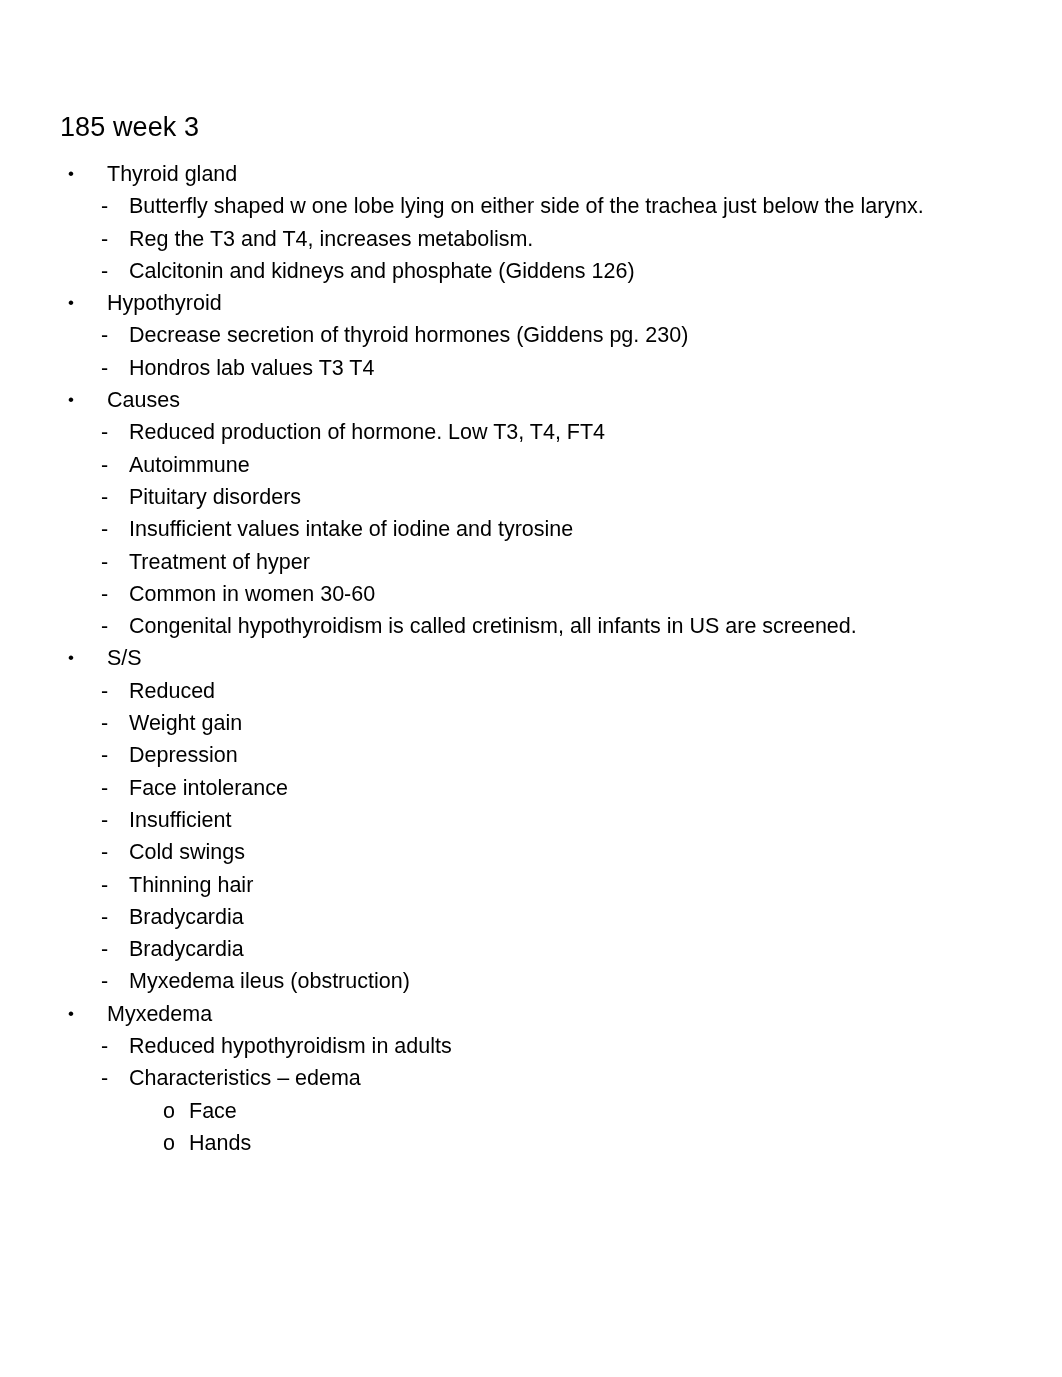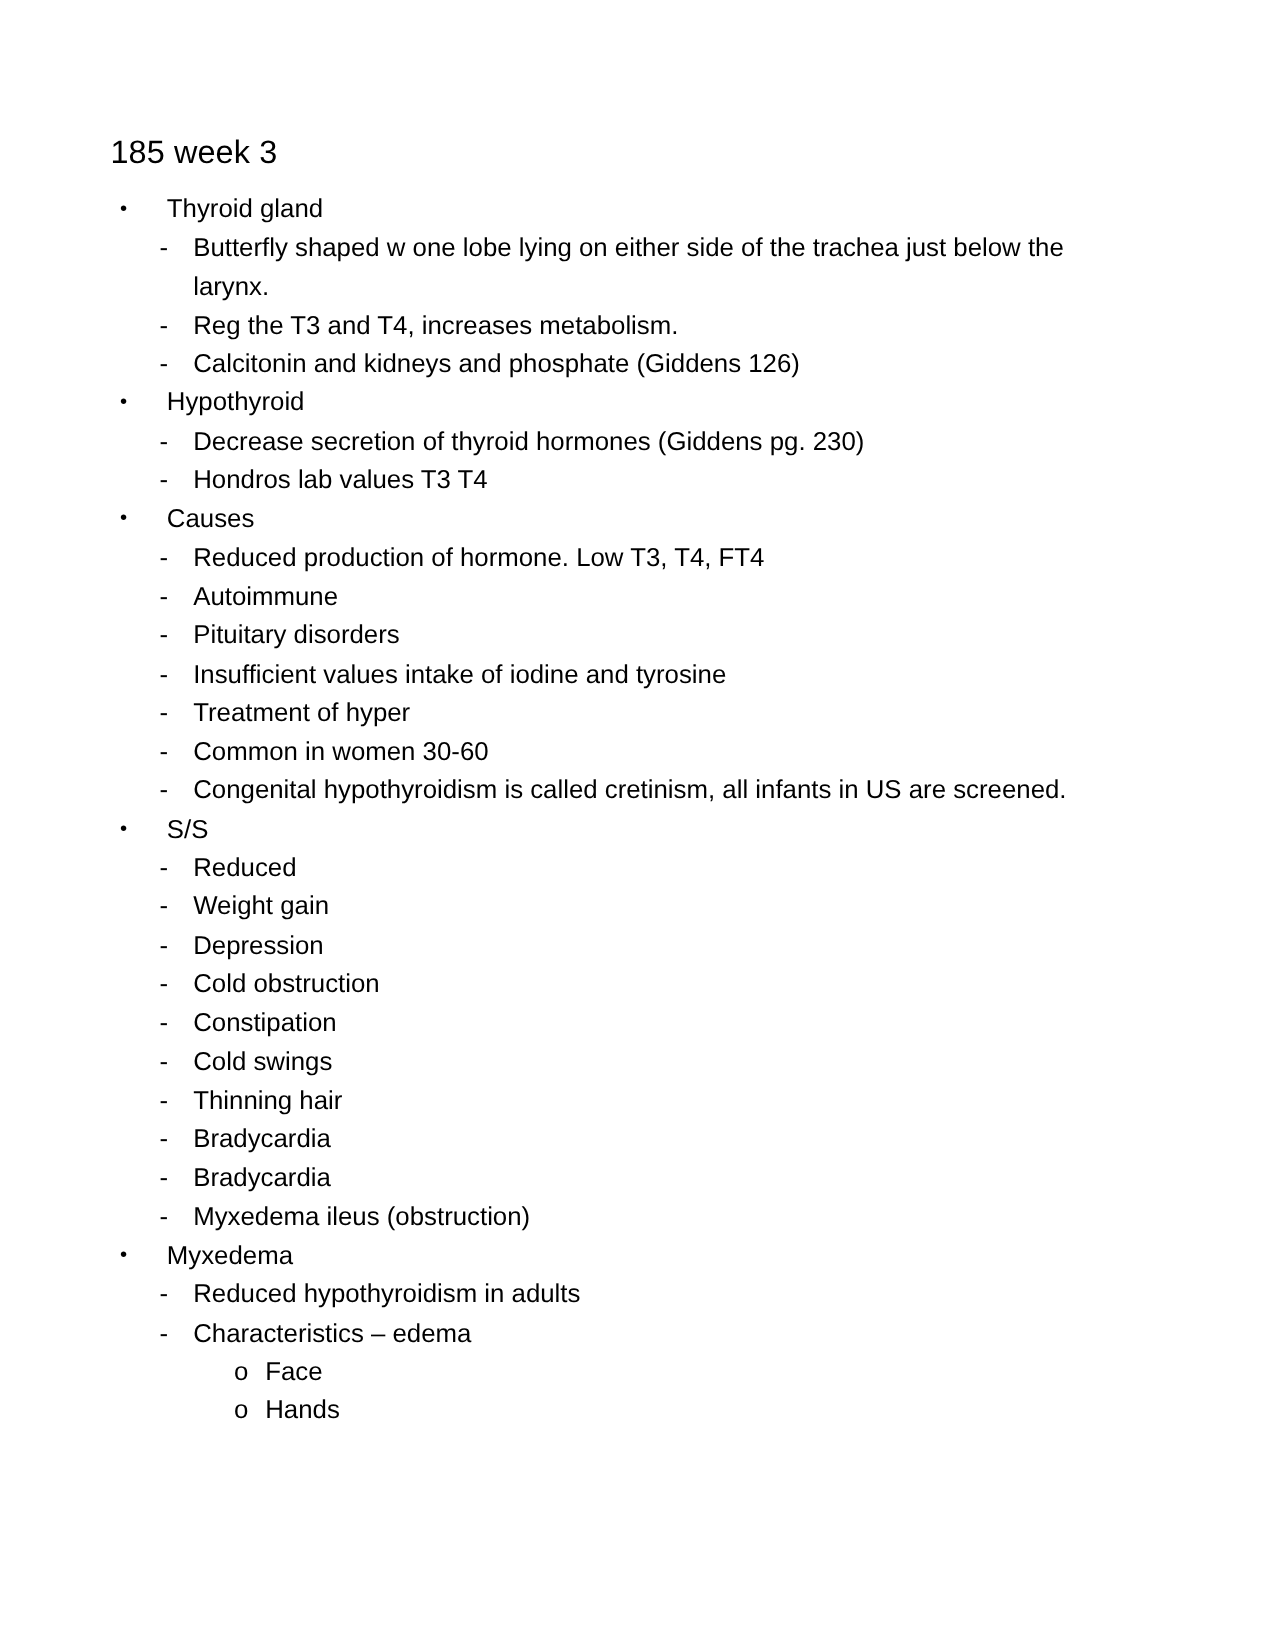--- a/index.html
+++ b/index.html
@@ -13,21 +13,21 @@
     font-family: "Liberation Sans", sans-serif;
     color: #000000;
     -webkit-font-smoothing: antialiased;
   }
   .page {
     position: relative;
     width: 1062px;
     height: 1377px;
     background: #ffffff;
     box-sizing: border-box;
-    padding: 110px 132px 0 92px;
+    padding: 110px 132px 0 60px;
   }
   .doc-title {
     font-size: 27px;
     font-weight: 400;
     line-height: 34px;
     margin: 0 0 14px 0;
     letter-spacing: 0.1px;
     color: #000000;
   }
   .outline {
@@ -165,25 +165,25 @@
       <div class="outline-item lvl2">
         <span class="marker">-</span>
         <span class="item-text">Weight gain</span>
       </div>
       <div class="outline-item lvl2">
         <span class="marker">-</span>
         <span class="item-text">Depression</span>
       </div>
       <div class="outline-item lvl2">
         <span class="marker">-</span>
-        <span class="item-text">Cold obstruction</span>
-      </div>
-      <div class="outline-item lvl2">
-        <span class="marker">-</span>
-        <span class="item-text">Constipation</span>
+        <span class="item-text">Face intolerance</span>
+      </div>
+      <div class="outline-item lvl2">
+        <span class="marker">-</span>
+        <span class="item-text">Insufficient</span>
       </div>
       <div class="outline-item lvl2">
         <span class="marker">-</span>
         <span class="item-text">Cold swings</span>
       </div>
       <div class="outline-item lvl2">
         <span class="marker">-</span>
         <span class="item-text">Thinning hair</span>
       </div>
       <div class="outline-item lvl2">

